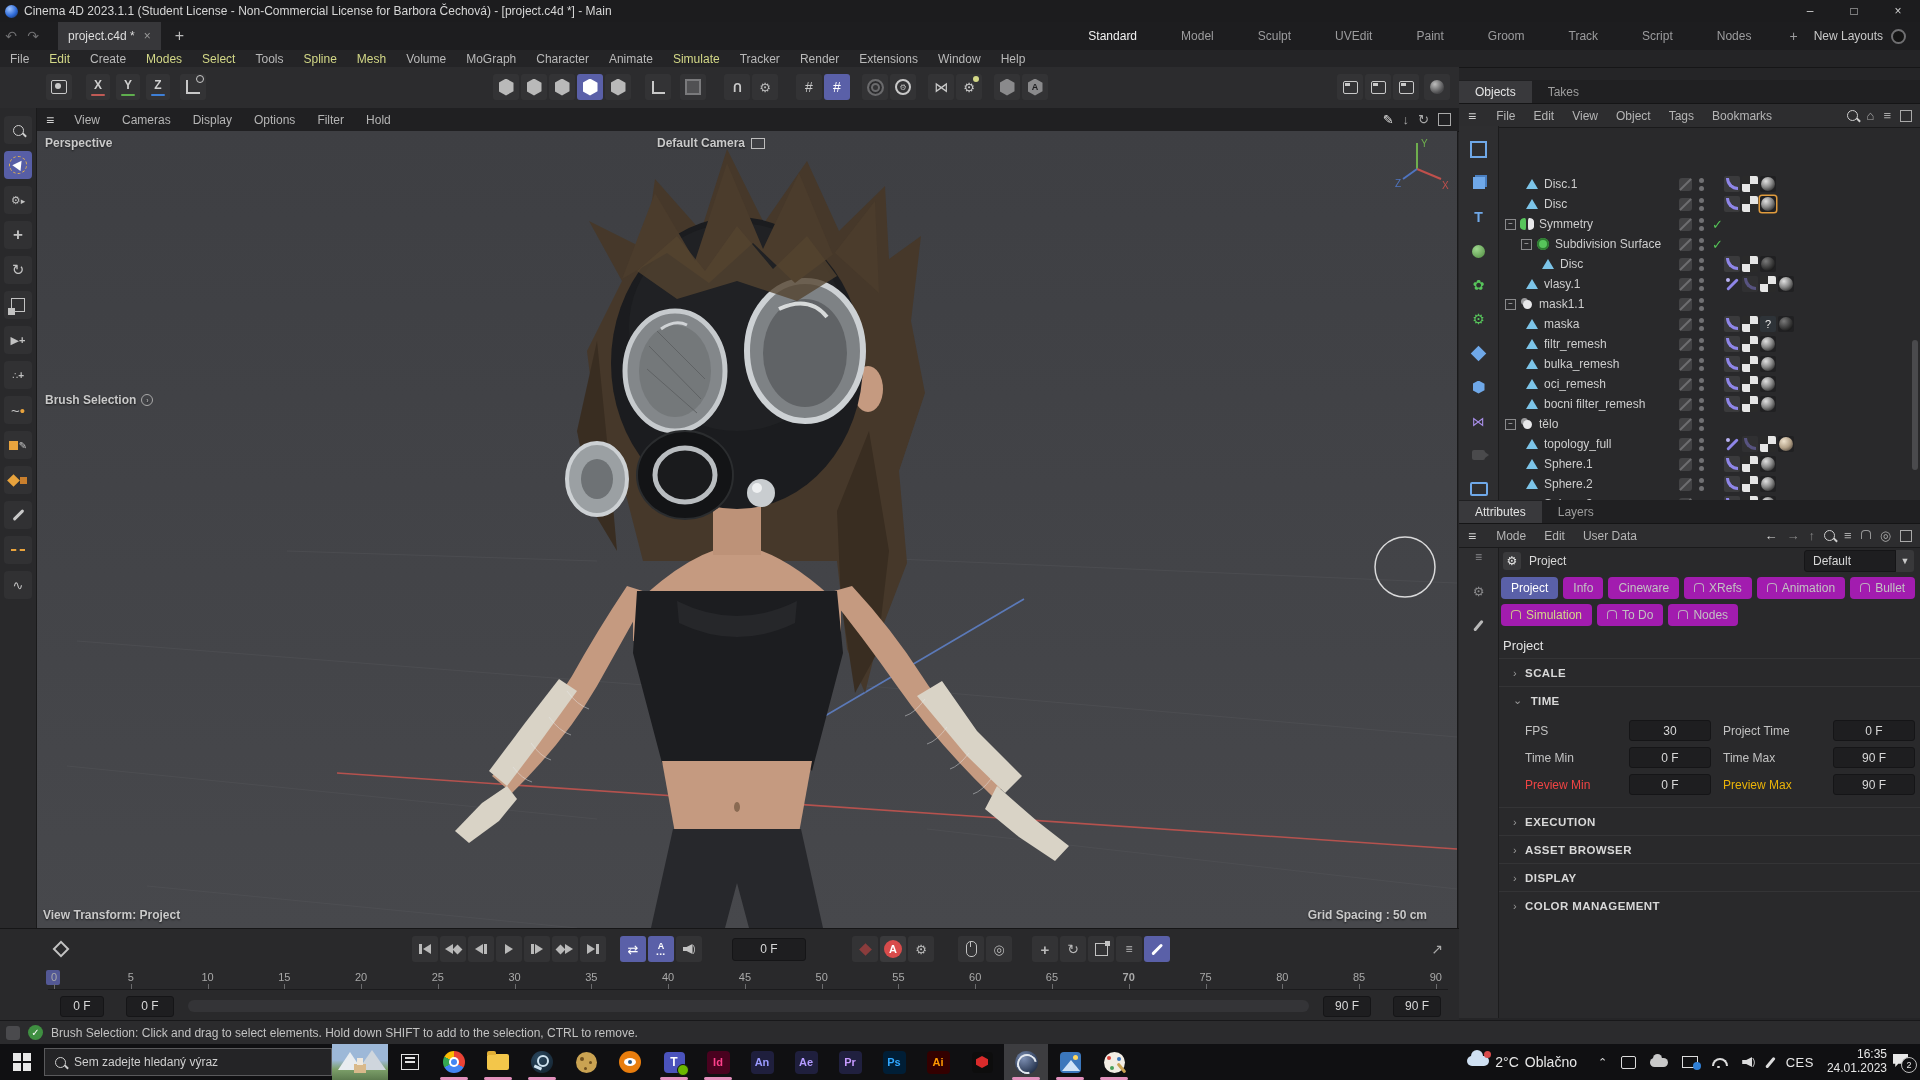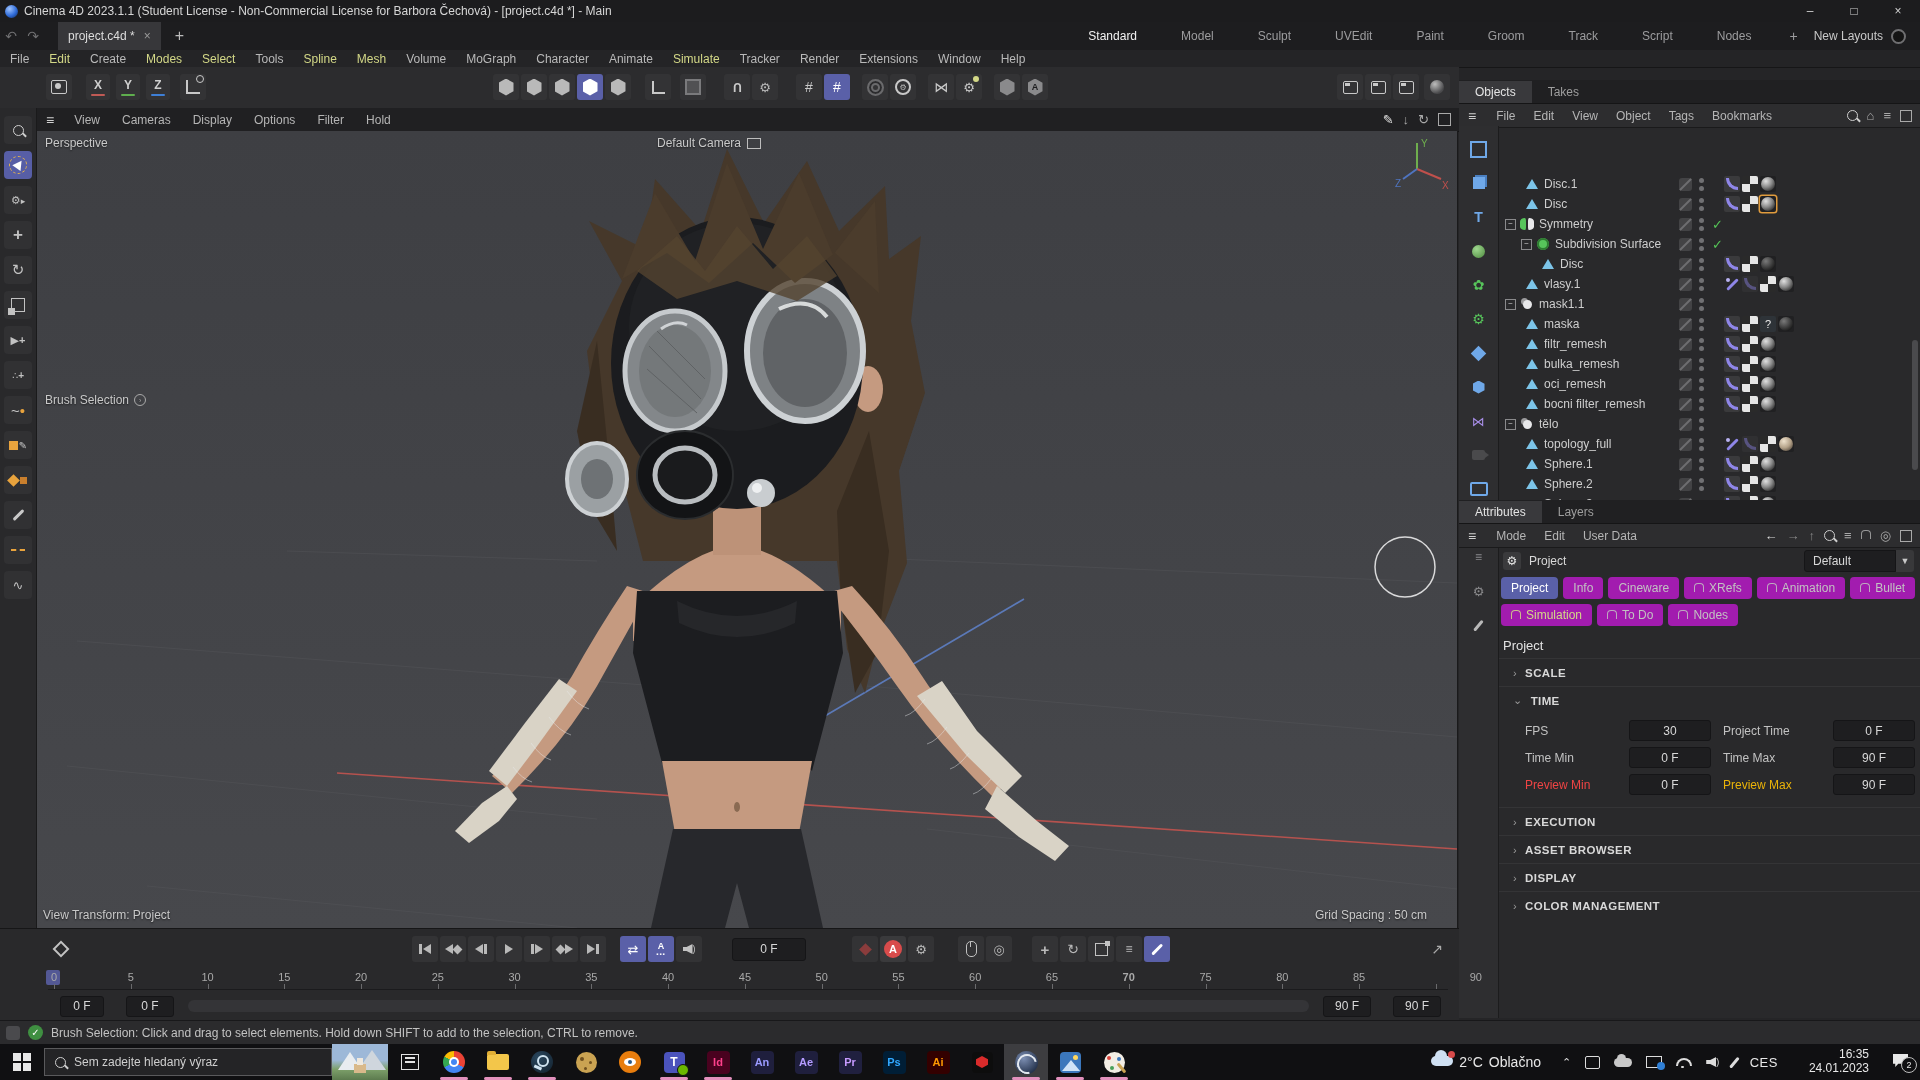--- a/index.html
+++ b/index.html
@@ -33,21 +33,21 @@
   .axisbtn .ul{width:14px;height:2px;margin-top:2px;border-radius:1px;}
   
   #leftpal{left:0;top:108px;width:37px;height:820px;background:#29292b;border-right:1px solid #1a1a1b;display:flex;flex-direction:column;align-items:center;padding-top:8px;gap:7px;box-sizing:border-box;}
   .palbtn{width:28px;height:28px;background:#313133;border-radius:4px;display:flex;align-items:center;justify-content:center;color:#c2c2c2;font-size:15px;}
   .palbtn.on{background:#575ea6;}
   
   #vpmenu{left:37px;top:108px;width:1422px;height:23px;background:#202022;display:flex;align-items:center;border-bottom:1px solid #141415;}
   .vpm{padding:0 11px;color:#b5b5b5;}
   
   #viewport{left:37px;top:131px;width:1420px;height:797px;background:linear-gradient(#3e3f43,#47484c);overflow:hidden;border-right:1px solid #1a1a1b;}
-  .vplabel{position:absolute;color:#c9c9c9;font-size:12px;text-shadow:0 1px 2px rgba(0,0,0,.6);}
+  .vplabel{position:absolute;color:#c9c9c9;font-size:12px;text-shadow:0 1px 2px rgba(0,0,0,.6);font-weight:bold;}
   
   #dock{left:1459px;top:80px;width:461px;height:938px;background:#29292b;}
   #dockstrip{position:absolute;left:0;top:46px;width:40px;height:892px;background:#2e2e30;border-right:1px solid #1c1c1d;display:flex;flex-direction:column;align-items:center;padding-top:12px;gap:12px;box-sizing:border-box;}
   .dsi{width:22px;height:22px;display:flex;align-items:center;justify-content:center;font-size:14px;border-radius:3px;}
   .ptabs{display:flex;align-items:flex-end;height:24px;background:#202022;border-bottom:1px solid #151516;}
   .ptab{padding:4px 16px;color:#9e9e9e;}
   .ptab.on{background:#39393c;color:#e4e4e4;}
   .pmenu{display:flex;align-items:center;height:24px;background:#2d2d2f;border-bottom:1px solid #1a1a1b;gap:2px;}
   .pmenu .mi{padding:0 9px;color:#b5b5b5;}
   .iconrt{margin-left:auto;display:flex;gap:9px;align-items:center;padding-right:8px;color:#a9a9a9;font-size:13px;}
@@ -1080,21 +1080,21 @@
         <span class="rlabel" style="left: calc(71.2833% + 6px);">65</span>
         <span class="rtick" style="left: calc(71.2833% + 6px);"></span>
         <span class="rlabel" style="left: calc(76.7667% + 6px); font-weight: bold;">70</span>
         <span class="rtick" style="left: calc(76.7667% + 6px);"></span>
         <span class="rlabel" style="left: calc(82.25% + 6px);">75</span>
         <span class="rtick" style="left: calc(82.25% + 6px);"></span>
         <span class="rlabel" style="left: calc(87.7333% + 6px);">80</span>
         <span class="rtick" style="left: calc(87.7333% + 6px);"></span>
         <span class="rlabel" style="left: calc(93.2167% + 6px);">85</span>
         <span class="rtick" style="left: calc(93.2167% + 6px);"></span>
-        <span class="rlabel" style="left: calc(98.7% + 6px); margin-left: 40px;">90</span>
+        <span class="rlabel" style="left: calc(98.7% + 6px);">90</span>
         <span class="rtick" style="left: calc(98.7% + 6px);"></span>
       </div>
     <div class="row" style="position:absolute;left:0;top:66px;width:1459px;height:22px;">
       <span class="fld" style="width:42px;margin-left:60px;">0 F</span>
       <span class="fld" style="width:46px;margin-left:22px;">0 F</span>
       <span style="flex:1;height:12px;margin:0 14px;background:#343437;border-radius:6px;"></span>
       <span class="fld" style="width:46px;">90 F</span>
       <span class="fld" style="width:46px;margin:0 18px 0 22px;">90 F</span>
     </div>
   </div>
@@ -1242,21 +1242,21 @@
           </span>
         </span>
       <span class="trayico">
           <span style="width:10px;height:10px;background:#dcdcdc;clip-path:polygon(0 30%,40% 30%,100% 0,100% 100%,40% 70%,0 70%);display:inline-block;"></span>
           <span style="font-size:9px;color:#dcdcdc;">)</span>
         </span>
       <span class="trayico">
           <span style="width:2.5px;height:13px;background:#dcdcdc;border-radius:2px;display:inline-block;transform:rotate(40deg);"></span>
         </span>
       <span class="trayico" style="font-size:13px;color:#e8e8e8;letter-spacing:.5px;">CES</span>
-      <span style="display:flex;flex-direction:column;align-items:flex-end;line-height:1.15;margin:0 24px;color:#e8e8e8;font-size:12px;">
+      <span style="display:flex;flex-direction:column;align-items:flex-end;line-height:1.15;margin:0 6px;color:#e8e8e8;font-size:12px;">
         <span>16:35</span>
         <span>24.01.2023</span>
       </span>
       <span style="position:relative;margin-right:12px;">
         <span style="width:15px;height:13px;background:#e8e8e8;display:inline-block;clip-path:polygon(0 0,100% 0,100% 75%,35% 75%,15% 100%,15% 75%,0 75%);"></span>
         <span style="position:absolute;right:-9px;bottom:-3px;width:14px;height:14px;border:1.5px solid #bdbdbd;border-radius:50%;background:#101012;color:#e8e8e8;font-size:9px;display:flex;align-items:center;justify-content:center;">2</span>
       </span>
     </div>
   </div>
 </div>

